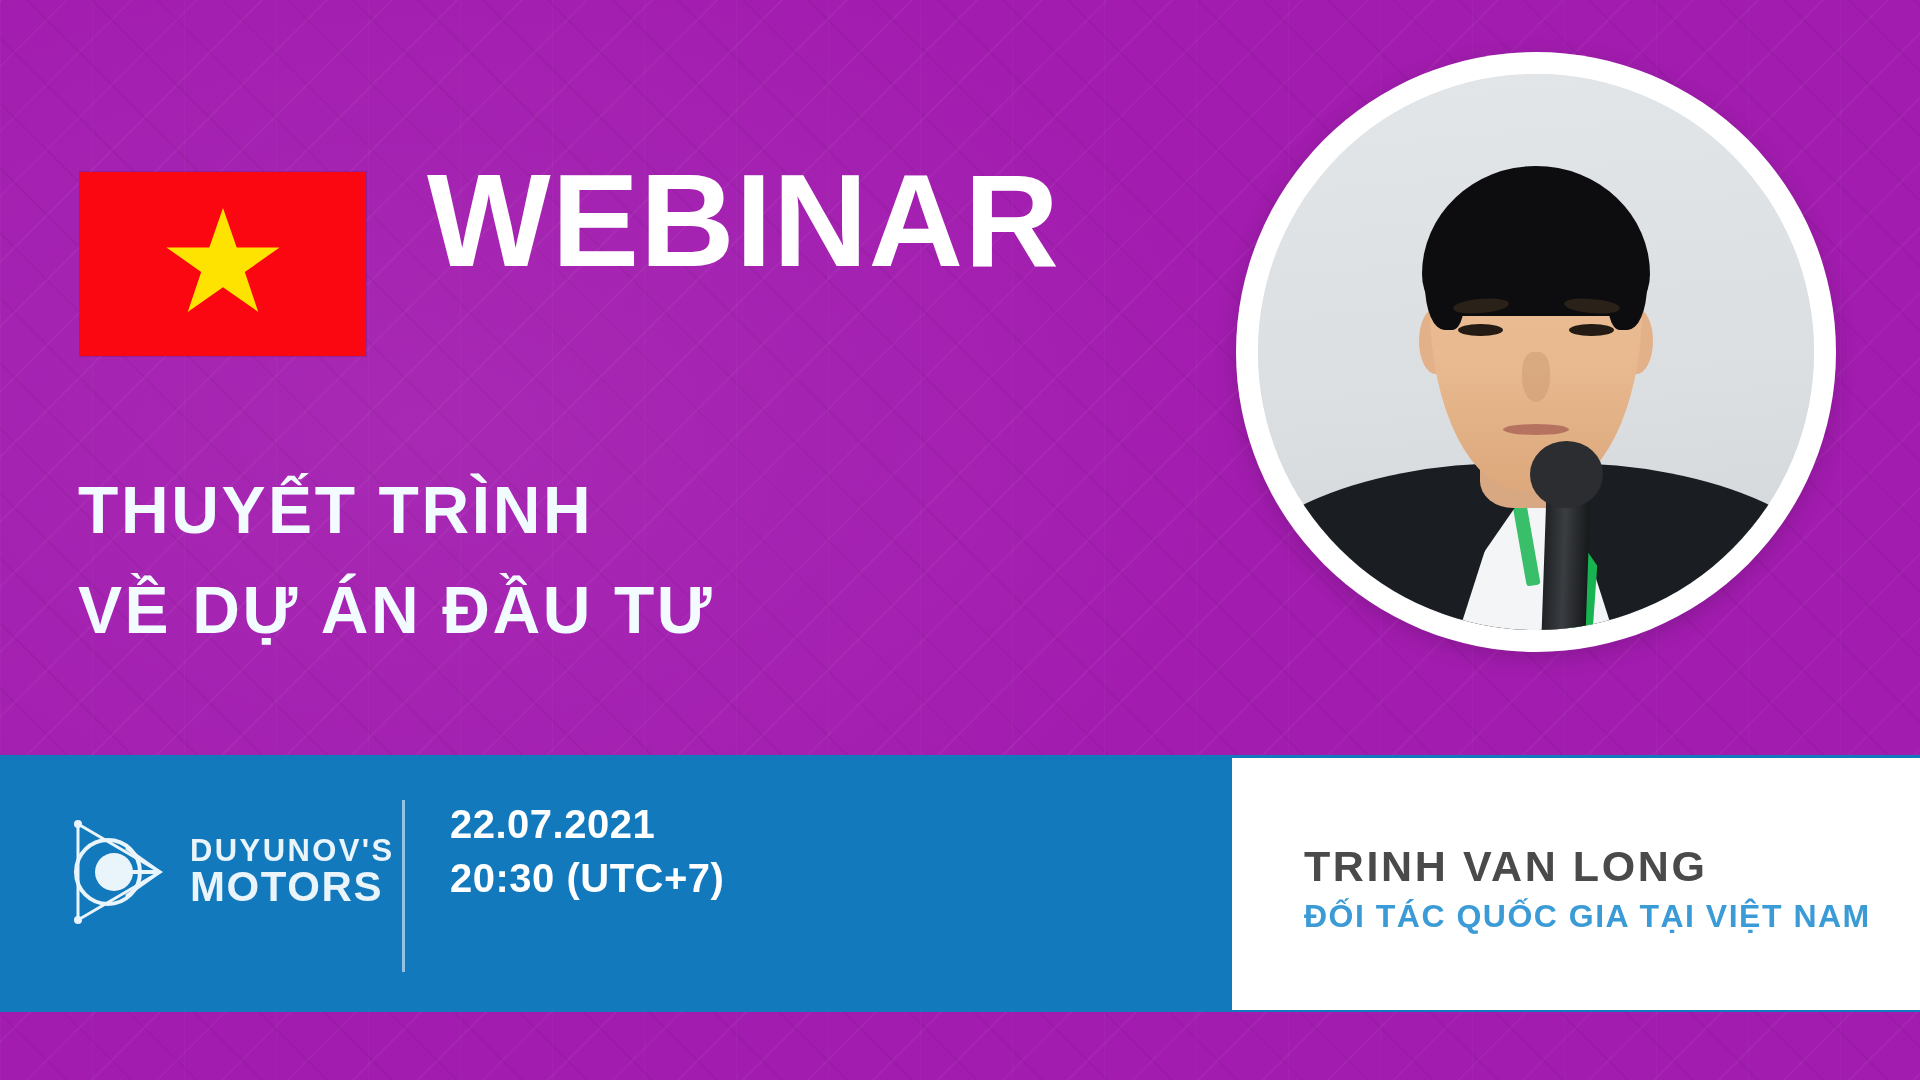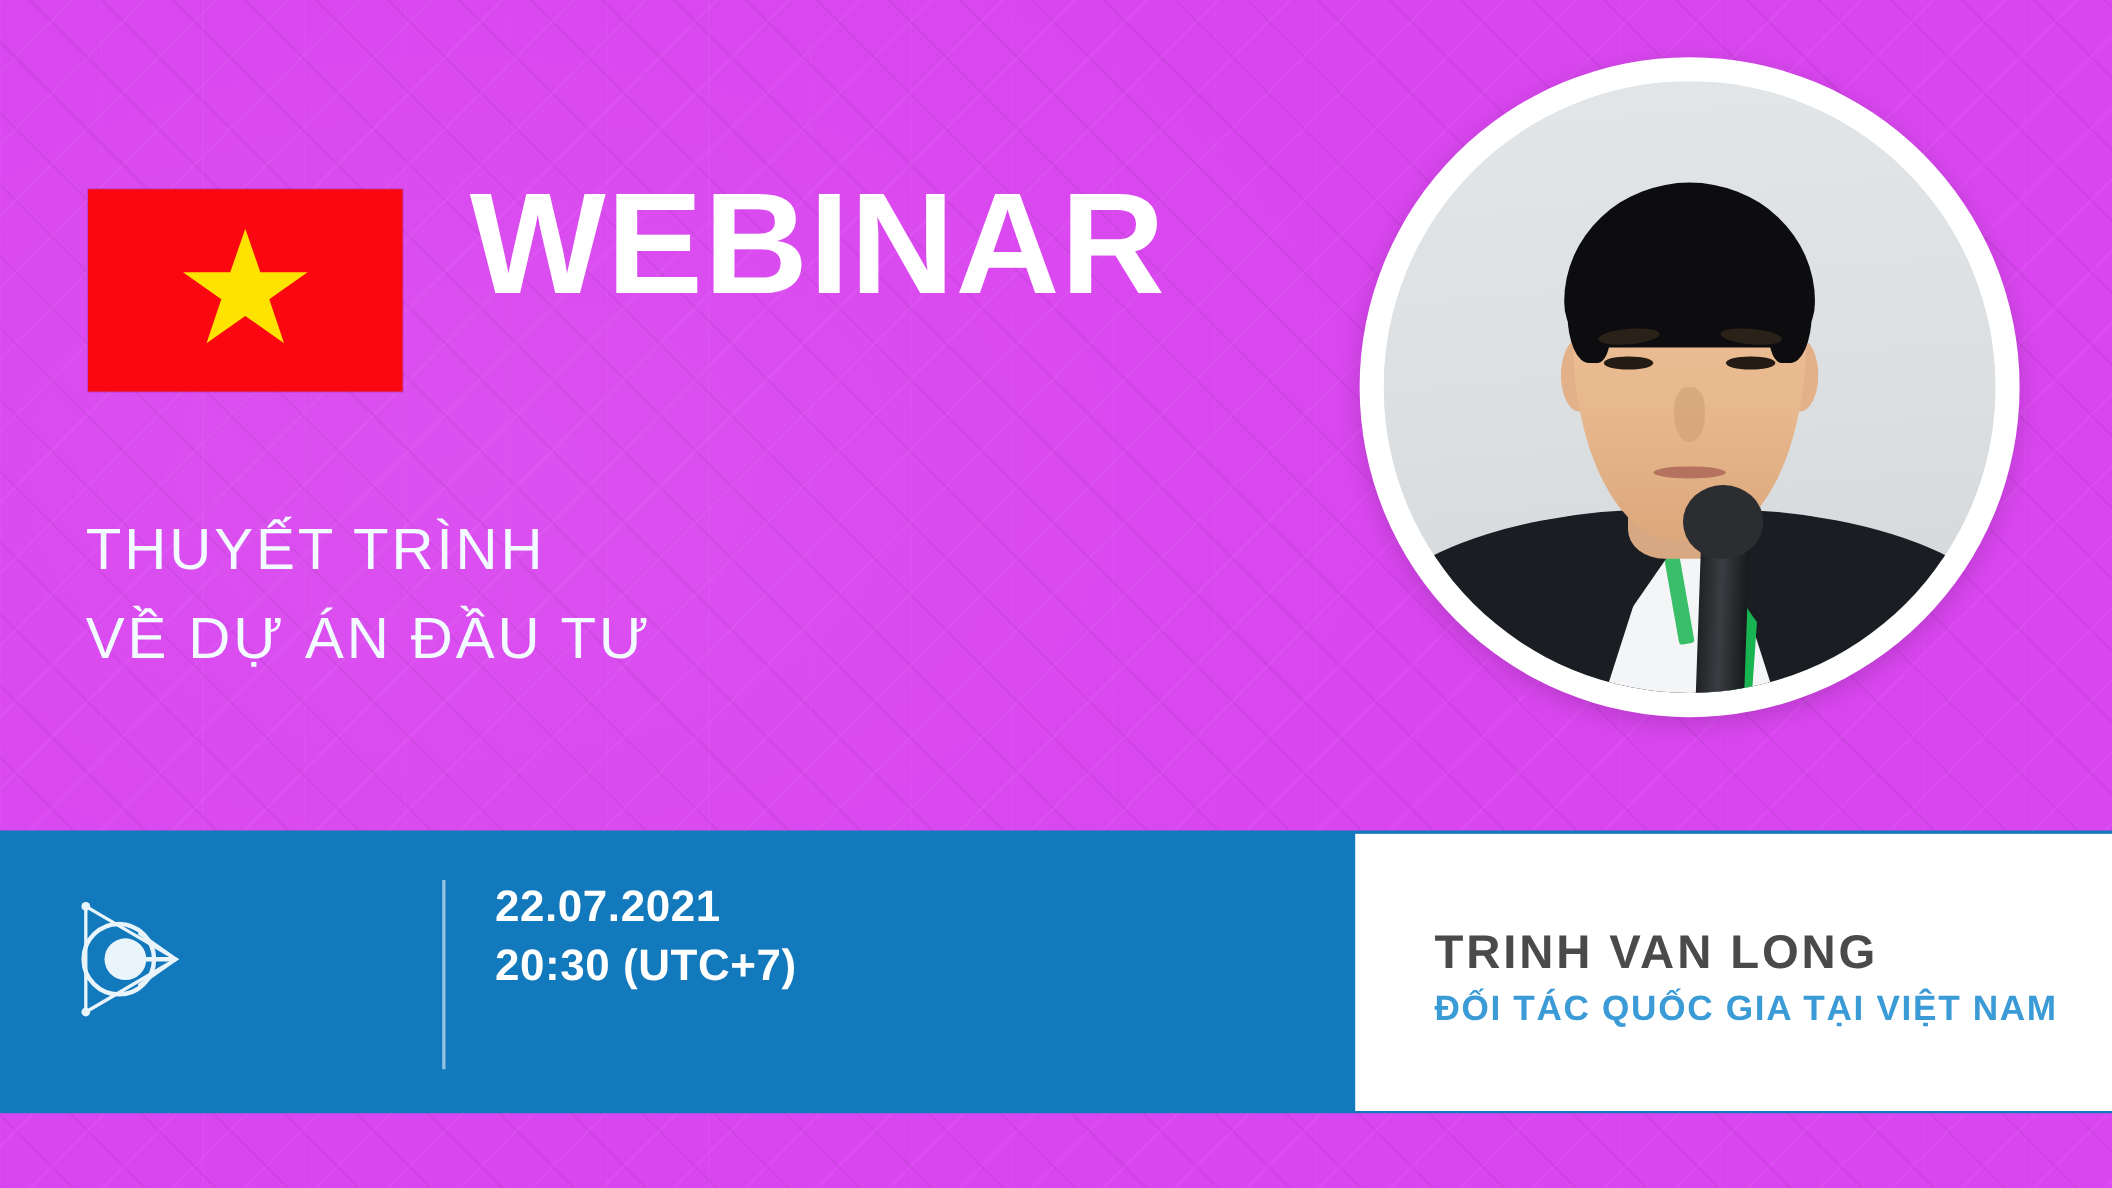--- a/index.html
+++ b/index.html
@@ -5,21 +5,21 @@
   * { margin:0; padding:0; box-sizing:border-box; }
   html, body {
     width:1920px; height:1080px;
     background:#0b96d8;
     font-family:"Liberation Sans", sans-serif;
     overflow:hidden;
   }
   .banner {
     position:relative;
     width:1920px; height:1080px;
-    background:#d946ef;
+    background:#a21caf;
     overflow:hidden;
   }
   
   .bg-pattern {
     position:absolute; inset:0;
     background-image:
       repeating-linear-gradient(135deg,
         rgba(255,255,255,0.045) 0px, rgba(255,255,255,0.045) 2px,
         rgba(0,0,0,0) 2px, rgba(0,0,0,0) 46px),
       repeating-linear-gradient(45deg,
@@ -59,22 +59,22 @@
     position:absolute; left:427px; top:155px;
     font-size:131px; line-height:1;
     font-weight:bold;
     color:#ffffff;
     letter-spacing:1px;
   }
 
   
   .subtitle {
     position:absolute; left:78px; top:460px;
-    font-size:53px; line-height:1.52;
-    font-weight:400;
+    font-size:66px; line-height:1.52;
+    font-weight:700;
     color:#f2fbff;
     letter-spacing:2.6px;
   }
   .subtitle div { white-space:nowrap; }
 
   
   .photo-ring {
     position:absolute; left:1236px; top:52px;
     width:600px; height:600px;
     border-radius:50%;
@@ -334,20 +334,24 @@
       <svg viewBox="0 0 104 108" width="104" height="108" aria-hidden="true">
         <path d="M14 6 L96 54 L14 102 Z" fill="none" stroke="#eaf4fb" stroke-width="3"></path>
         <circle cx="44" cy="54" r="32" fill="none" stroke="#eaf4fb" stroke-width="4"></circle>
         <circle cx="50" cy="54" r="19" fill="#eaf4fb"></circle>
         <path d="M50 54 L96 54" stroke="#eaf4fb" stroke-width="4"></path>
         <path d="M62 30 L96 54 L62 78" fill="none" stroke="#eaf4fb" stroke-width="3"></path>
         <circle cx="14" cy="6" r="4" fill="#eaf4fb"></circle>
         <circle cx="14" cy="102" r="4" fill="#eaf4fb"></circle>
       </svg>
     </div>
+    <div class="logo-text">
+      <div class="logo-line1">DUYUNOV'S</div>
+      <div class="logo-line2">MOTORS</div>
+    </div>
   </div>
 
   <div class="divider"></div>
 
   <div class="datetime">
     <div>22.07.2021</div>
     <div>20:30 (UTC+7)</div>
   </div>
 
   <div class="speaker-panel">

